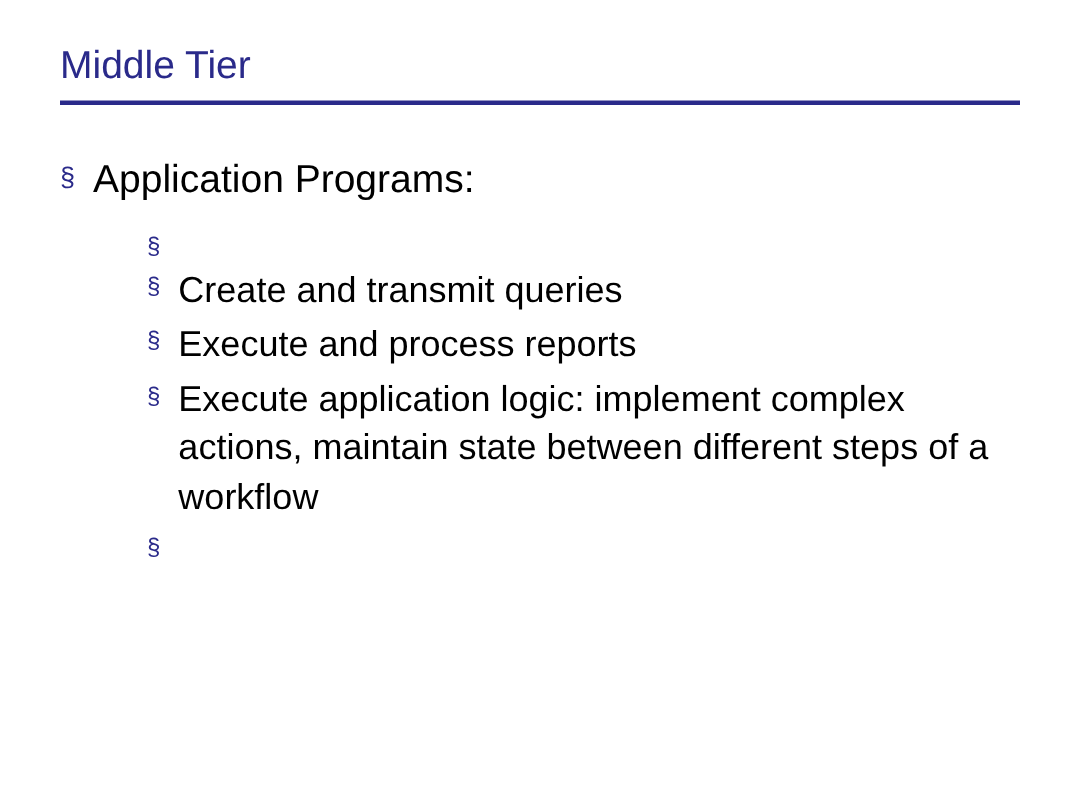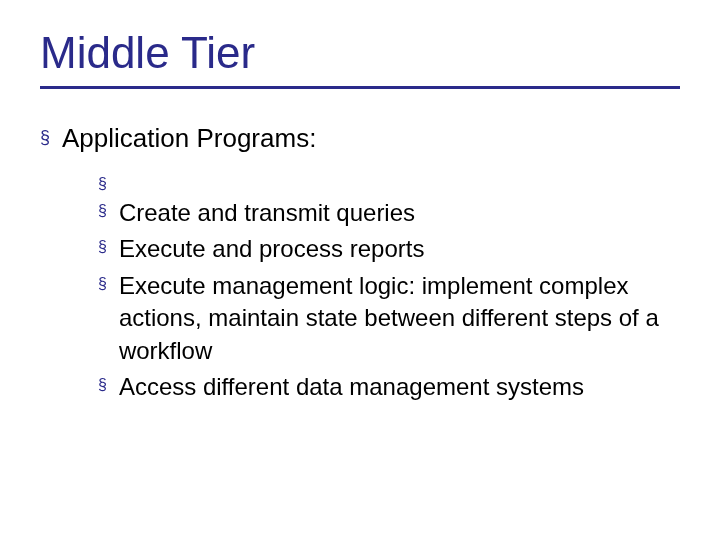--- a/index.html
+++ b/index.html
@@ -9,21 +9,21 @@
     }
     body {
       width: 720px;
       height: 540px;
       background: #ffffff;
       font-family: Arial, Helvetica, sans-serif;
       padding: 28px 40px 28px 40px;
       color: #000000;
     }
     .slide-title {
-      font-size: 44px;
+      font-size: 26px;
       font-weight: normal;
       color: #2a2a8a;
       padding-bottom: 8px;
       margin-bottom: 4px;
       border-bottom: 3px solid #2a2a8a;
     }
     .content {
       padding-top: 28px;
     }
     .outer-item {
@@ -84,21 +84,20 @@
     <div class="inner-item">
       <span class="inner-bullet">§</span>
       <span class="inner-text">Create and transmit queries</span>
     </div>
     <div class="inner-item">
       <span class="inner-bullet">§</span>
       <span class="inner-text">Execute and process reports</span>
     </div>
     <div class="inner-item">
       <span class="inner-bullet">§</span>
-      <span class="inner-text">Execute management logic: implement complex actions, maintain state between different steps of a workflow</span>
+      <span class="inner-text">Execute application logic: implement complex actions, maintain state between different steps of a workflow</span>
     </div>
     <div class="inner-item">
       <span class="inner-bullet">§</span>
-      <span class="inner-text">Access different data management systems</span>
     </div>
   </div>
 
 </div>
 
 </body></html>

